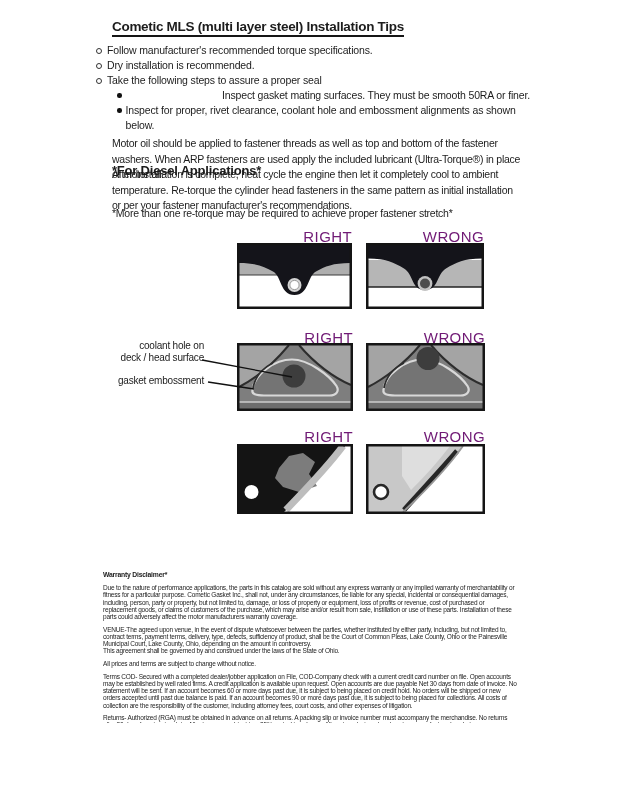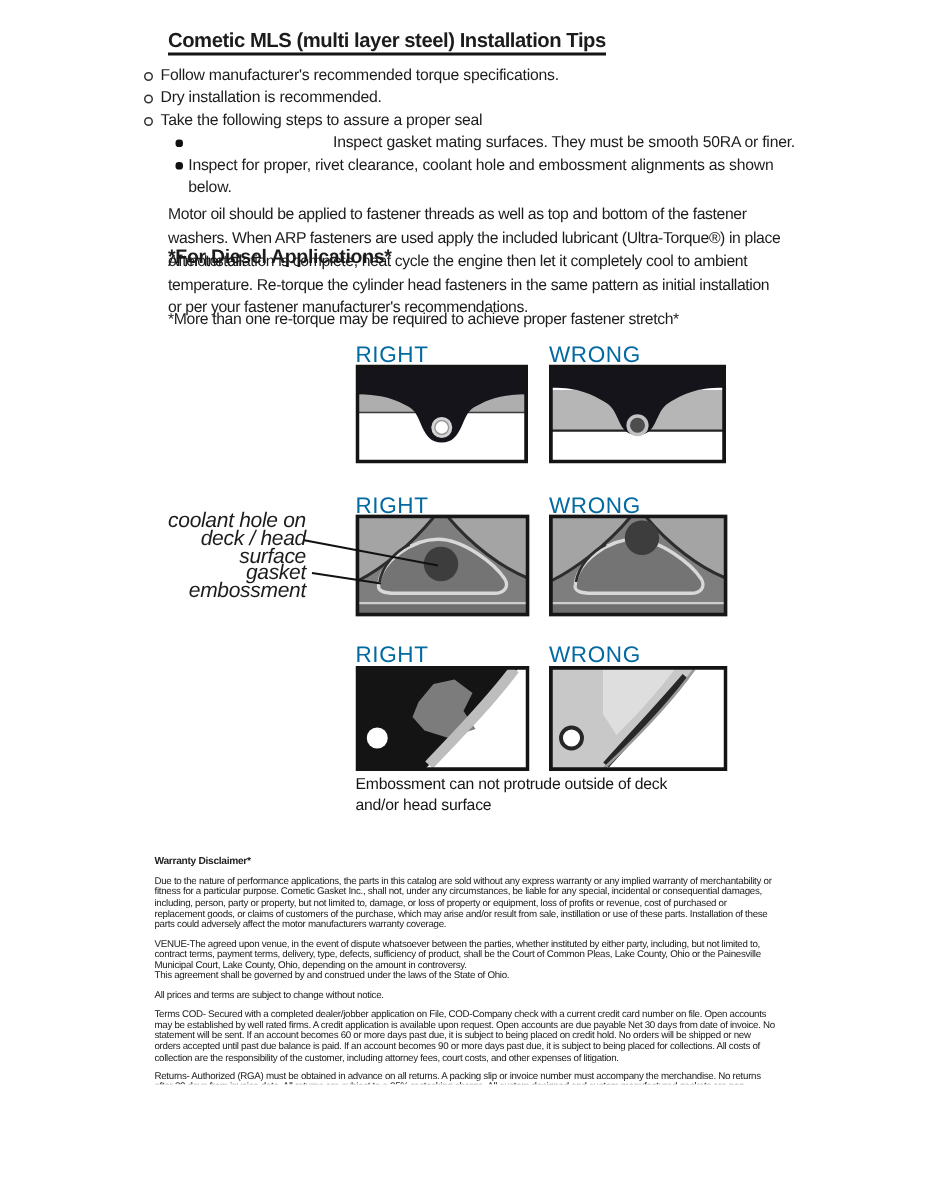--- a/index.html
+++ b/index.html
@@ -9,23 +9,23 @@
   .title{position:absolute;left:112px;top:19px;font-size:13.5px;font-weight:bold;
          letter-spacing:-0.3px;border-bottom:2px solid #151515;padding-bottom:1px;}
   .bullets{left:96px;top:43px;width:434px;font-size:10.5px;line-height:15px;letter-spacing:-0.15px;}
   .b-row{display:flex;align-items:flex-start;}
   .b-marker{flex:none;width:4px;height:4px;border:1px solid #333;border-radius:50%;margin:5px 5px 0 0;}
   .sb-row{margin-left:21px;justify-content:space-between;}
   .sb-marker{flex:none;width:4.5px;height:4.5px;background:#111;border-radius:50%;margin:5px 4px 0 0;}
   .h2{left:112px;top:119px;font-size:13px;font-weight:bold;letter-spacing:-0.2px;margin-top:44px;}
   .para{left:112px;width:410px;margin:0;font-size:10.5px;line-height:15.5px;letter-spacing:-0.25px;}
   #p1{top:136px}#p2{top:167px}#p3{top:206px}
-  .dlabel{font-size:15px;letter-spacing:0.4px;text-align:left;color:#0369a1;}
+  .dlabel{font-size:15px;letter-spacing:0.4px;text-align:right;color:#701a75;}
   .caption{font-size:10.5px;letter-spacing:-0.15px;color:#161616;white-space:pre-line;line-height:13.5px;}
-  .side-label{font-size:14px;line-height:12px;letter-spacing:-0.2px;text-align:right;white-space:pre-line;font-style:italic;}
+  .side-label{font-size:10px;line-height:12px;letter-spacing:-0.2px;text-align:right;white-space:pre-line;}
   .disc{left:103px;top:571px;width:416px;font-size:6.5px;line-height:7.2px;letter-spacing:-0.2px;color:#222;}
   .disc-h{font-weight:bold;margin:0 0 6px 0;font-size:6.8px;}
   .disc p{margin:0 0 5.5px 0;white-space:pre-line;}
   .pageno{left:388px;top:754px;font-size:15px;letter-spacing:0.2px;color:#a16207;}
 </style>
 </head>
 <body>
 
 <div class="page">
 
@@ -139,22 +139,20 @@
   <svg class="abs" style="left:366px;top:444px" width="119" height="70" viewBox="0 0 119 70">
     <rect x="0" y="0" width="119" height="70" fill="#ffffff"></rect>
     <path d="M2,2 H97 C80,26 56,50 37,68 H2 Z" fill="#c8c8c8"></path>
     <path d="M36,2 H84 C72,18 58,33 45,46 L36,32 Z" fill="#dedede"></path>
     <path d="M91,7 C73,28 55,47 38,66" fill="none" stroke="#272727" stroke-width="5"></path>
     <path d="M97,2 C80,26 56,50 37,68" fill="none" stroke="#9a9a9a" stroke-width="1.8"></path>
     <circle cx="15" cy="48" r="7" fill="#ffffff" stroke="#272727" stroke-width="2.6"></circle>
     <rect x="1.25" y="1.25" width="116.5" height="67.5" fill="none" stroke="#141414" stroke-width="2.5"></rect>
   </svg>
 
-  <div class="abs caption" style="left:237px;top:517px">Embossment can not protrude outside of deck
-and/or head surface</div>
 
   <div class="abs disc">
     <div class="disc-h">Warranty Disclaimer*</div>
     <p>Due to the nature of performance applications, the parts in this catalog are sold without any express warranty or any implied warranty of merchantability or fitness for a particular purpose.  Cometic Gasket Inc., shall not, under any circumstances, be liable for any special, incidental or consequential damages, including, person, party or property, but not limited to, damage, or loss of property or equipment, loss of profits or revenue, cost of purchased or replacement goods, or claims of customers of the purchase, which may arise and/or result from sale, instillation or use of these parts.  Installation of these parts could adversely affect the motor manufacturers warranty coverage.</p>
     <p>VENUE-The agreed upon venue, in the event of dispute whatsoever between the parties, whether instituted by either party, including, but not limited to, contract terms, payment terms, delivery, type, defects, sufficiency of product, shall be the Court of Common Pleas, Lake County, Ohio or the Painesville Municipal Court, Lake County, Ohio, depending on the amount in controversy.
 This agreement shall be governed by and construed under the laws of the State of Ohio.</p>
     <p>All prices and terms are subject to change without notice.</p>
     <p>Terms COD- Secured with a completed dealer/jobber application on File, COD-Company check with a current credit card number on file.  Open accounts may be established by well rated firms.  A credit application is available upon request.  Open accounts are due payable Net 30 days from date of invoice.  No statement will be sent.  If an account becomes 60 or more days past due, it is subject to being placed on credit hold.  No orders will be shipped or new orders accepted until past due balance is paid.  If an account becomes 90 or more days past due, it is subject to being placed for collections.  All costs of collection are the responsibility of the customer, including attorney fees, court costs, and other expenses of litigation.</p>
     <p>Returns- Authorized (RGA) must be obtained in advance on all returns.  A packing slip or invoice number must accompany the merchandise.  No returns after 30 days from invoice date.  All returns are subject to a 25% restocking charge.  All custom designed and custom manufactured gaskets are non-returnable.</p>
     <p>Only catalog parts are returnable.

